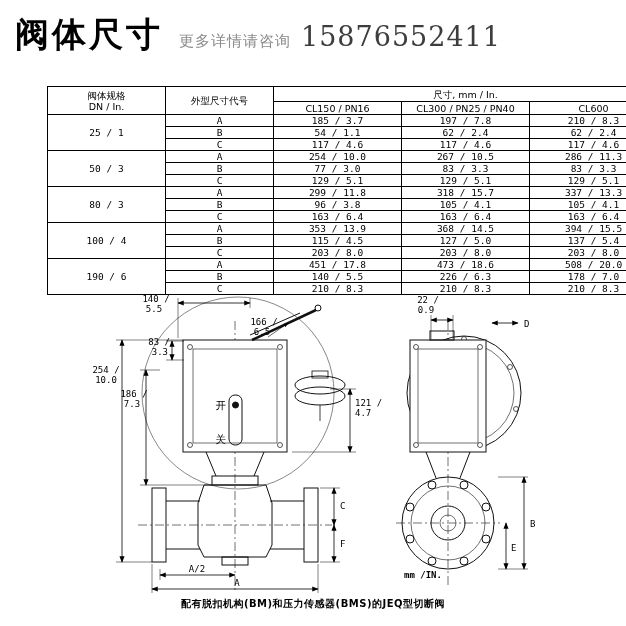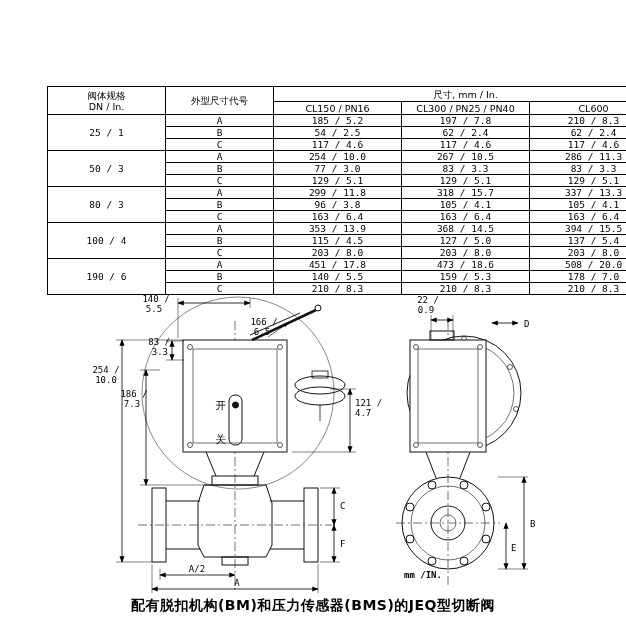--- a/index.html
+++ b/index.html
@@ -29,27 +29,32 @@
   table.dims thead tr:first-child th { height:15px; }
   table.dims thead tr:last-child th { height:13px; }
   .spec-head div { line-height:11px; }
 
   
   svg.draw { position:absolute; top:293px; left:0; width:626px; height:305px; }
   svg.draw text { font-family:"DejaVu Sans Mono","DejaVu Sans",monospace; font-size:9px; fill:#000; stroke:none; }
   svg.draw text.cjk { font-size:10.5px; font-family:"DejaVu Sans",sans-serif; }
   svg.draw text.units { font-weight:bold; }
   .caption { position:absolute; top:597px; left:0; width:626px; text-align:center;
-    font-size:14px; font-weight:bold; letter-spacing:0.5px; }
+    font-size:10px; font-weight:bold; letter-spacing:0.5px; }
 </style>
 </head>
 <body>
 
 <div class="page">
 
+  <div class="hdr">
+    <span class="title">阀体尺寸</span>
+    <span class="subtitle">更多详情请咨询</span>
+    <span class="phone">15876552411</span>
+  </div>
 
   <table class="dims">
     <colgroup>
       <col style="width:118px">
         <col style="width:108px">
       <col style="width:128px">
         <col style="width:128px">
         <col style="width:128px">
     </colgroup>
     <thead>
@@ -64,27 +69,27 @@
       <tr>
         <th>CL150 / PN16</th>
         <th>CL300 / PN25 / PN40</th>
         <th>CL600</th>
       </tr>
     </thead>
     <tbody>
         <tr>
           <td rowspan="3">25 / 1</td>
           <td>A</td>
-          <td>185 / 5.2</td>
+          <td>185 / 3.7</td>
           <td>197 / 7.8</td>
           <td>210 / 8.3</td>
         </tr>
         <tr>
           <td>B</td>
-          <td>54 / 2.5</td>
+          <td>54 / 1.1</td>
           <td>62 / 2.4</td>
           <td>62 / 2.4</td>
         </tr>
         <tr>
           <td>C</td>
           <td>117 / 4.6</td>
           <td>117 / 4.6</td>
           <td>117 / 4.6</td>
         </tr>
         <tr>
@@ -147,21 +152,21 @@
         <tr>
           <td rowspan="3">190 / 6</td>
           <td>A</td>
           <td>451 / 17.8</td>
           <td>473 / 18.6</td>
           <td>508 / 20.0</td>
         </tr>
         <tr>
           <td>B</td>
           <td>140 / 5.5</td>
-          <td>159 / 5.3</td>
+          <td>226 / 6.3</td>
           <td>178 / 7.0</td>
         </tr>
         <tr>
           <td>C</td>
           <td>210 / 8.3</td>
           <td>210 / 8.3</td>
           <td>210 / 8.3</td>
         </tr>
       </tbody>
   </table>

